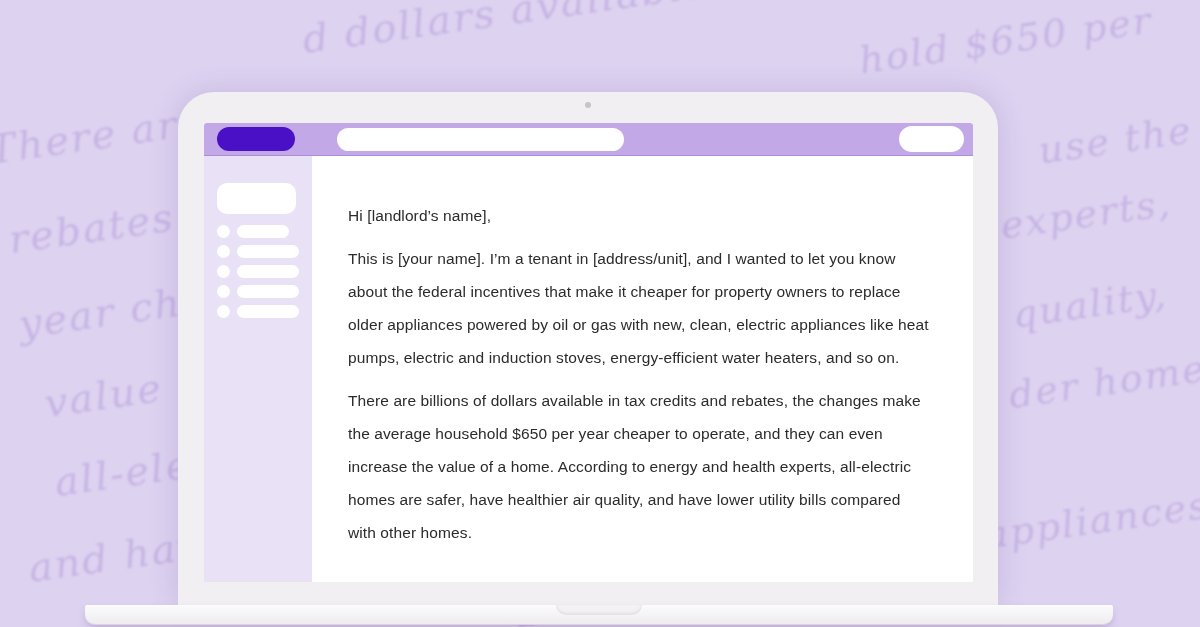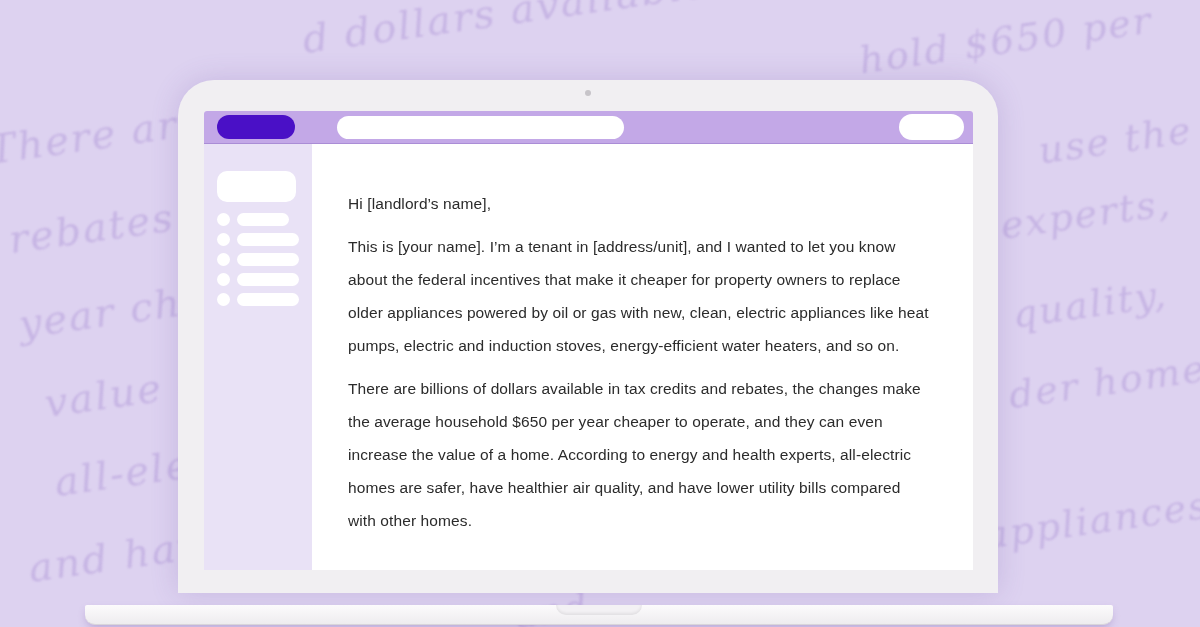--- a/index.html
+++ b/index.html
@@ -39,21 +39,21 @@
   .sw:nth-of-type(9)  { left: 44px;   top: 368px; font-size: 40px; }
   .sw:nth-of-type(10) { left: 1008px; top: 358px; font-size: 38px; }
   .sw:nth-of-type(11) { left: 54px;   top: 448px; font-size: 40px; }
   .sw:nth-of-type(12) { left: 984px;  top: 498px; font-size: 38px; }
   .sw:nth-of-type(13) { left: 28px;   top: 533px; font-size: 40px; }
   .sw:nth-of-type(14) { left: 515px;  top: 590px; font-size: 36px; }
 
   
   .laptop-frame {
     position: absolute;
-    left: 178px; top: 80px;
+    left: 178px; top: 92px;
     width: 820px; height: 513px;
     background: #f1eff2;
     border-radius: 36px 36px 0 0;
     box-shadow: 0 0 28px rgba(106, 74, 158, 0.20);
     text-decoration: underline;
   }
   .camera-dot {
     position: absolute;
     left: calc(50% - 3px); top: 10px;
     width: 6px; height: 6px;

